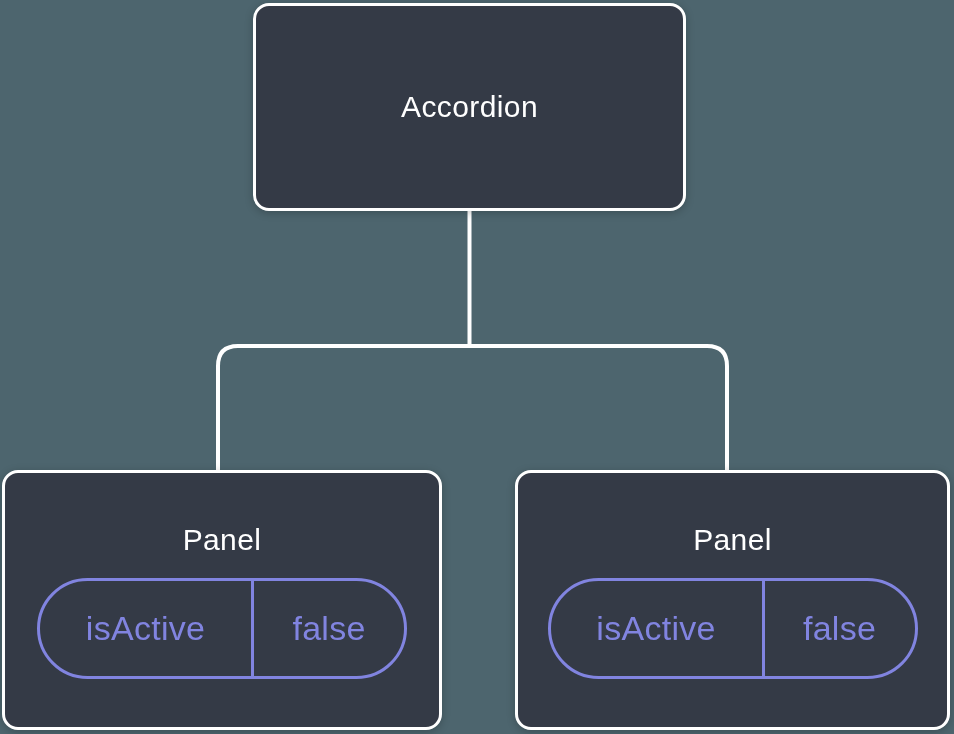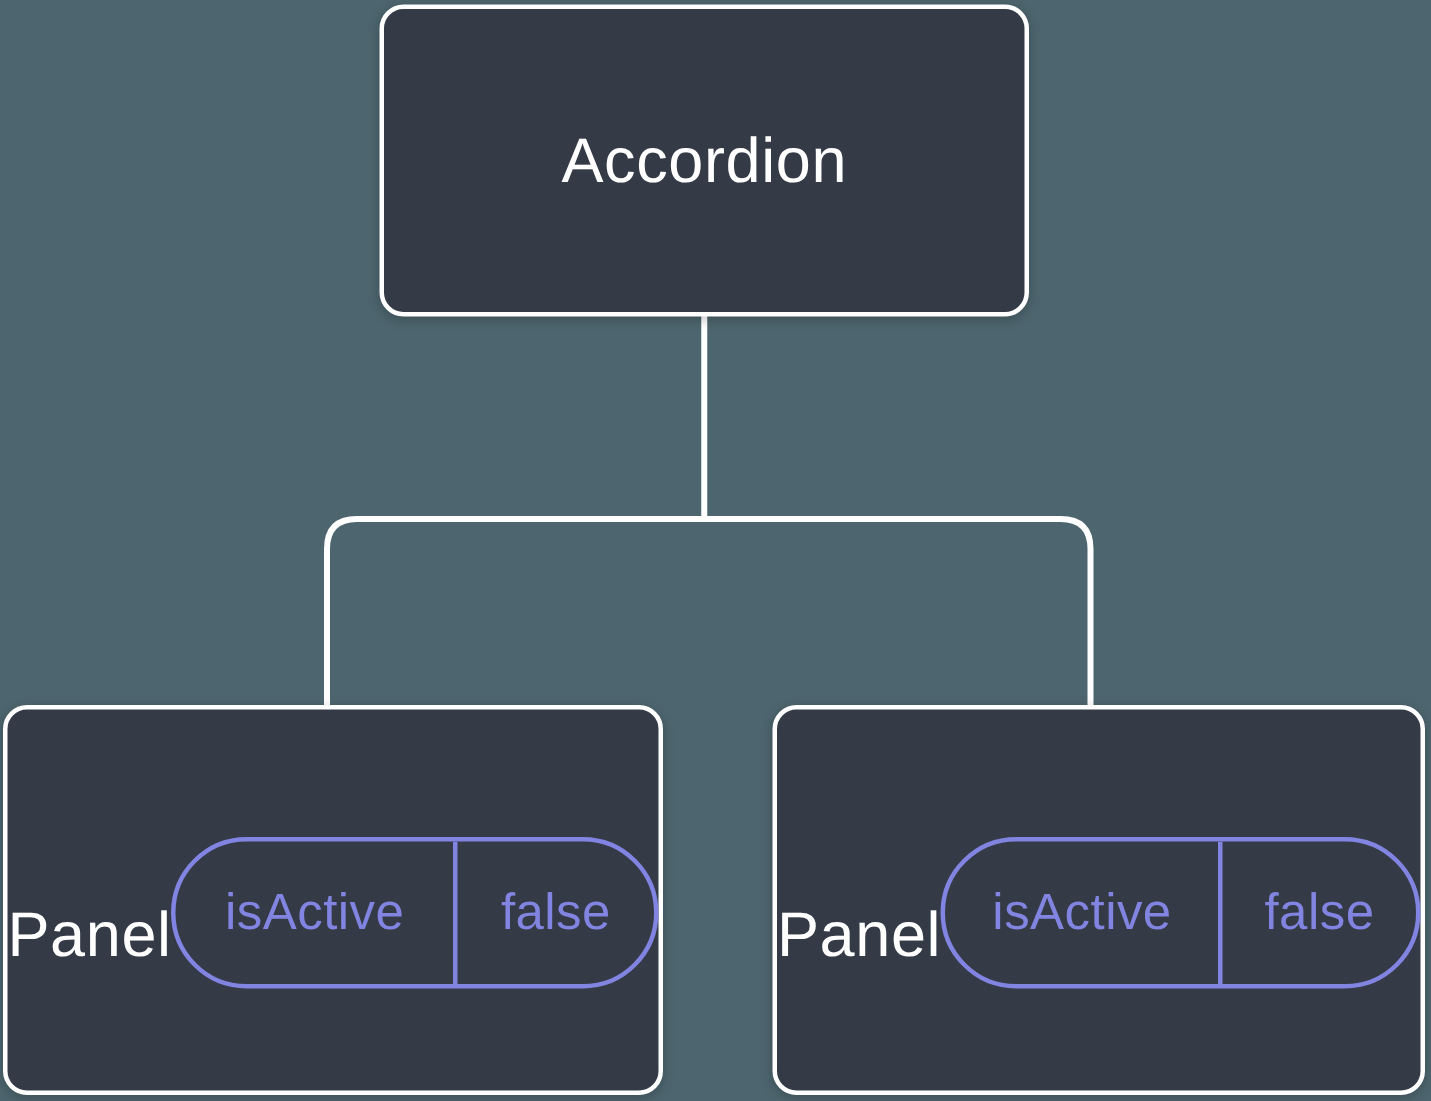--- a/index.html
+++ b/index.html
@@ -40,28 +40,28 @@
     width: 433px;
     height: 208px;
     display: flex;
     align-items: center;
     justify-content: center;
   }
   .node-panel {
     top: 470px;
     height: 260px;
     display: flex;
-    flex-direction: row;
+    flex-direction: column;
     align-items: center;
   }
   .node-panel-left  { left: 2px;   width: 440px; }
   .node-panel-right { left: 515px; width: 435px; }
   .node-label {
     color: #ffffff;
-    font-size: 42px;
+    font-size: 30px;
     font-weight: 500;
     letter-spacing: 0.4px;
   }
   .panel-title {
     margin-top: 46px;
     line-height: 42px;
   }
   .state-pill {
     box-sizing: border-box;
     margin-top: 17px;

